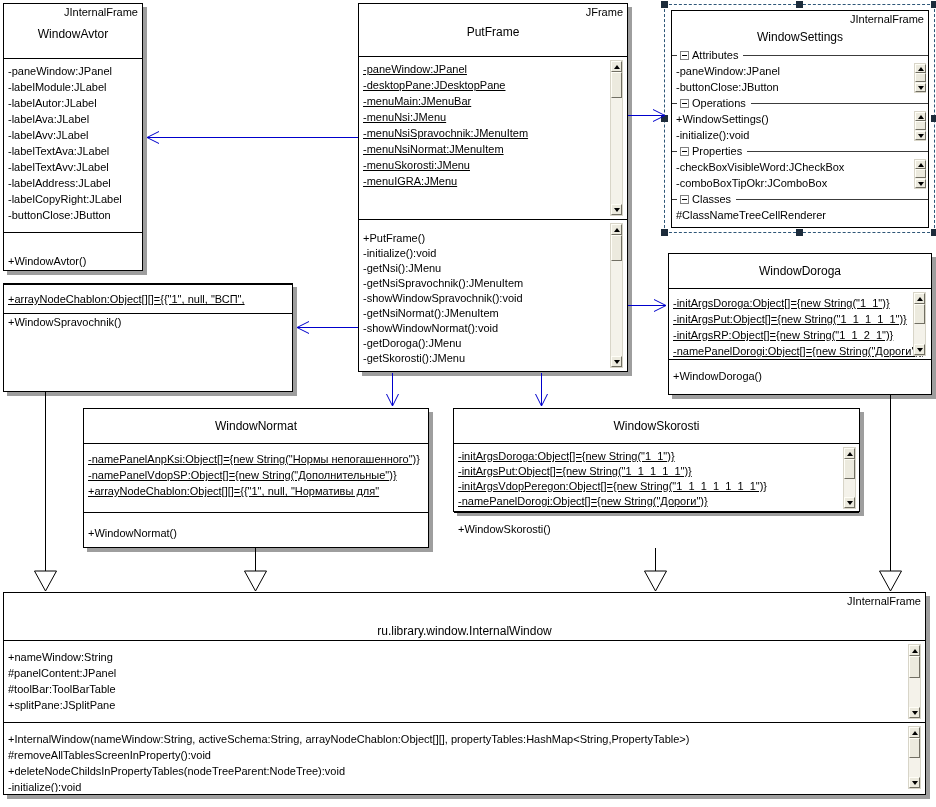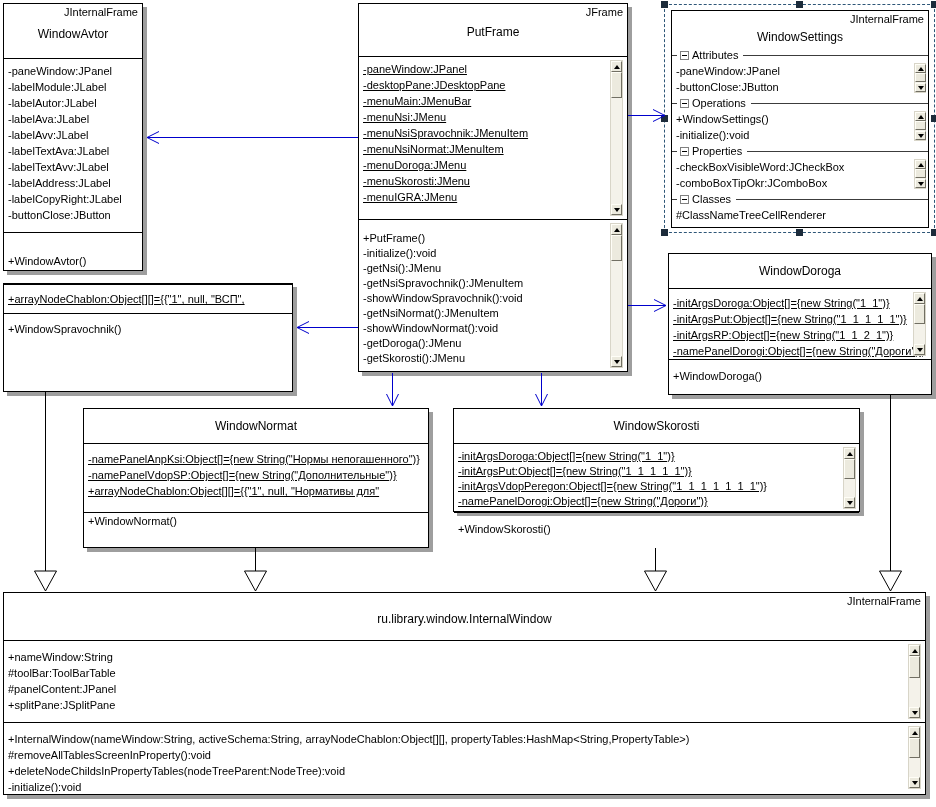--- a/index.html
+++ b/index.html
@@ -77,21 +77,20 @@
     <div class="stereotype">JFrame</div>
     <div class="cname" style="margin-top:6px">PutFrame</div>
   </div>
   <div class="comp" style="height:163px;padding-top:4px">
     <div class="m u">-paneWindow:JPanel</div>
     <div class="m u">-desktopPane:JDesktopPane</div>
     <div class="m u">-menuMain:JMenuBar</div>
     <div class="m u">-menuNsi:JMenu</div>
     <div class="m u">-menuNsiSpravochnik:JMenuItem</div>
     <div class="m u">-menuNsiNormat:JMenuItem</div>
-    <div class="m u">-menuDoroga:JMenu</div>
     <div class="m u">-menuSkorosti:JMenu</div>
     <div class="m u">-menuIGRA:JMenu</div>
     <div class="vscroll" style="top:3px;right:4px;height:156px">
       <div class="sbtn">
           <span class="tri up"></span>
         </div>
       <div class="sthumb"></div>
       <div class="sbtn sdown">
           <span class="tri down"></span>
         </div>
@@ -193,21 +192,21 @@
     <div class="sbtn sdown">
         <span class="tri down"></span>
       </div>
   </div>
 </div>
 
 <div class="cbox shadow" style="left:3px;top:283px;width:290px;height:109px">
   <div class="comp" style="height:29px;padding-top:6px">
     <div class="m u">+arrayNodeChablon:Object[][]={{"1", null, "ВСП",</div>
   </div>
-  <div class="comp" style="height:40px;padding-top:7px">
+  <div class="comp" style="height:40px;">
     <div class="m">+WindowSpravochnik()</div>
   </div>
 </div>
 
 <div class="cbox shadow" style="left:668px;top:253px;width:264px;height:142px">
   <div class="title title-solo" style="height:34px">
     <div class="cname">WindowDoroga</div>
   </div>
   <div class="comp" style="height:71px;padding-top:6px">
     <div class="m u">-initArgsDoroga:Object[]={new String("1_1")}</div>
@@ -231,21 +230,21 @@
 
 <div class="cbox shadow" style="left:83px;top:408px;width:346px;height:140px">
   <div class="title title-solo" style="height:34px">
     <div class="cname">WindowNormat</div>
   </div>
   <div class="comp" style="height:69px;padding-top:7px">
     <div class="m u">-namePanelAnpKsi:Object[]={new String("Нормы непогашенного")}</div>
     <div class="m u">-namePanelVdopSP:Object[]={new String("Дополнительные")}</div>
     <div class="m u">+arrayNodeChablon:Object[][]={{"1", null, "Нормативы для"</div>
   </div>
-  <div class="comp" style="height:33px;padding-top:0">
+  <div class="comp" style="height:33px;padding-top:12px">
     <div class="m">+WindowNormat()</div>
   </div>
 </div>
 
 <div class="cbox shadow" style="left:453px;top:408px;width:407px;height:104px">
   <div class="title title-solo" style="height:34px">
     <div class="cname">WindowSkorosti</div>
   </div>
   <div class="comp lh15" style="height:69px;padding-top:5px">
     <div class="m u">-initArgsDoroga:Object[]={new String("1_1")}</div>
@@ -263,26 +262,26 @@
     </div>
   </div>
   <div class="comp" style="height:33px;padding-top:8px">
     <div class="m">+WindowSkorosti()</div>
   </div>
 </div>
 
 <div class="cbox shadow" style="left:3px;top:592px;width:923px;height:203px">
   <div class="title" style="height:47px">
     <div class="stereotype">JInternalFrame</div>
-    <div class="cname" style="margin-top:4px">ru.library.window.InternalWindow</div>
+    <div class="cname" style="margin-top:16px">ru.library.window.InternalWindow</div>
   </div>
   <div class="comp" style="height:82px;padding-top:8px">
     <div class="m">+nameWindow:String</div>
+    <div class="m">#panelContent:JPanel</div>
     <div class="m">#toolBar:ToolBarTable</div>
-    <div class="m">#panelContent:JPanel</div>
     <div class="m">+splitPane:JSplitPane</div>
     <div class="vscroll" style="top:3px;right:4px;height:75px">
       <div class="sbtn">
           <span class="tri up"></span>
         </div>
       <div class="sthumb" style="height:22px"></div>
       <div class="sbtn sdown">
           <span class="tri down"></span>
         </div>
     </div>

